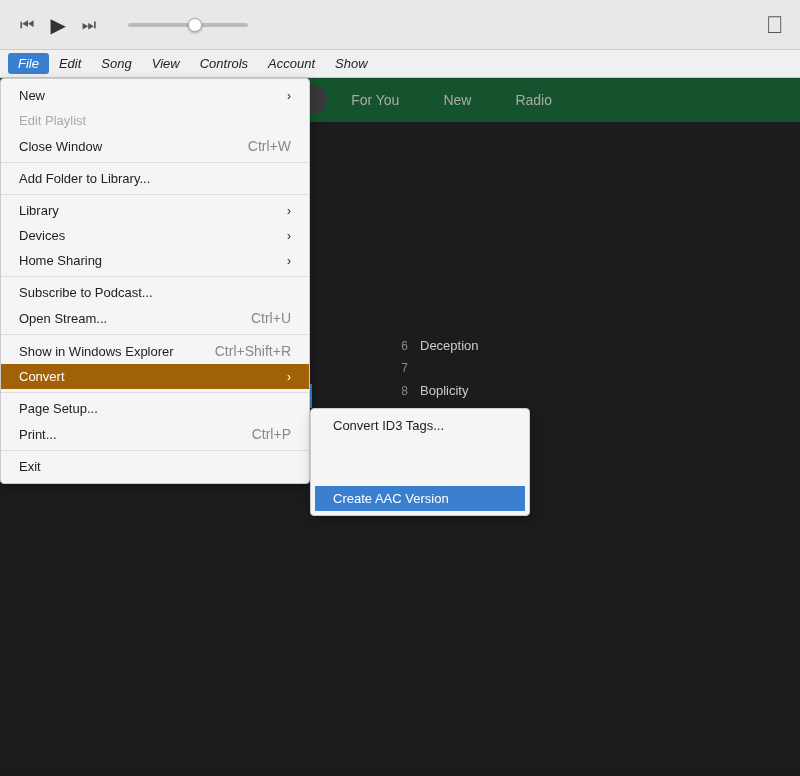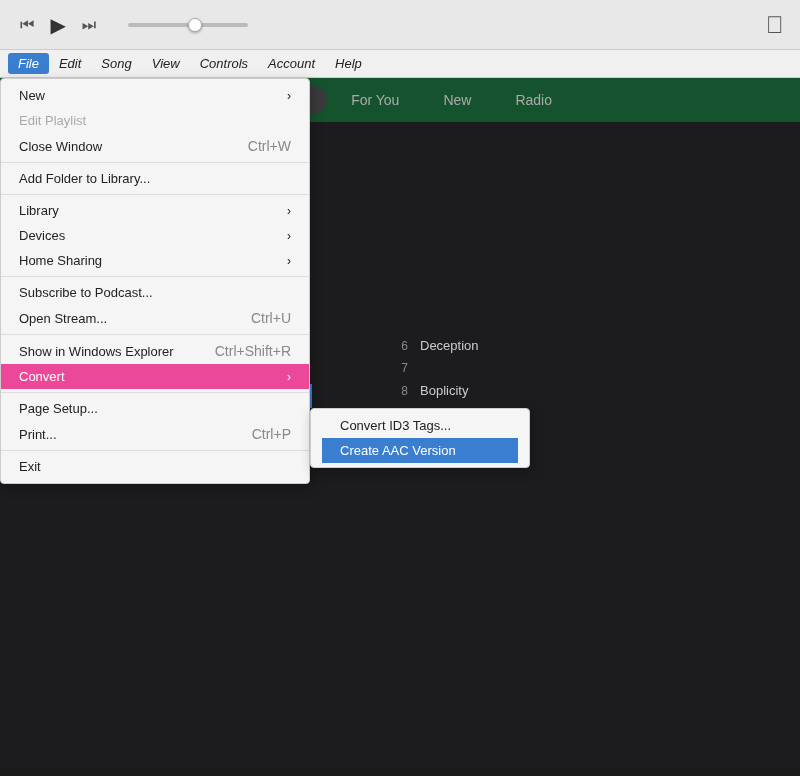--- a/index.html
+++ b/index.html
@@ -203,21 +203,21 @@
       font-size: 13px;
       color: #222;
       cursor: pointer;
       white-space: nowrap;
     }
     .menu-item.disabled {
       color: #aaa;
       cursor: default;
     }
     .menu-item.highlighted {
-      background: #ec4899;
+      background: #a16207;
       color: white;
     }
     .menu-shortcut {
       color: #888;
       font-size: 14px;
     }
     .menu-arrow {
       font-size: 12px;
     }
     .menu-separator {
@@ -230,33 +230,34 @@
     .submenu {
       position: absolute;
       left: 310px;
       top: 358px; 
       background: #f5f5f5;
       border: 1px solid #ccc;
       border-radius: 4px;
       box-shadow: 2px 4px 12px rgba(0,0,0,0.25);
       width: 220px;
       z-index: 1000;
-      padding: 4px 11px;
+      padding: 4px 4px;
     }
     .submenu-item {
       display: flex;
       align-items: center;
       padding: 5px 18px;
       font-size: 13px;
       color: #222;
       cursor: pointer;
     }
     .submenu-item.active {
       background: #3a7fcf;
       color: white;
+      margin-top: 48px;
     }
   </style>
 </head>
 <body>
 
 <div class="toolbar">
   <div class="toolbar-controls">
     <button class="btn-icon">⏮</button>
     <button class="btn-icon play-btn">▶</button>
     <button class="btn-icon">⏭</button>
@@ -269,21 +270,21 @@
   <div class="apple-logo"></div>
 </div>
 
 <div class="menubar">
   <div class="menubar-item active">File</div>
   <div class="menubar-item">Edit</div>
   <div class="menubar-item">Song</div>
   <div class="menubar-item">View</div>
   <div class="menubar-item">Controls</div>
   <div class="menubar-item">Account</div>
-  <div class="menubar-item">Help</div>
+  <div class="menubar-item">Show</div>
 
   <div class="dropdown-menu">
 
     <div class="menu-item">
       <span>New</span>
       <span class="menu-arrow">›</span>
     </div>
     <div class="menu-item disabled">
       <span>Edit Playlist</span>
     </div>

